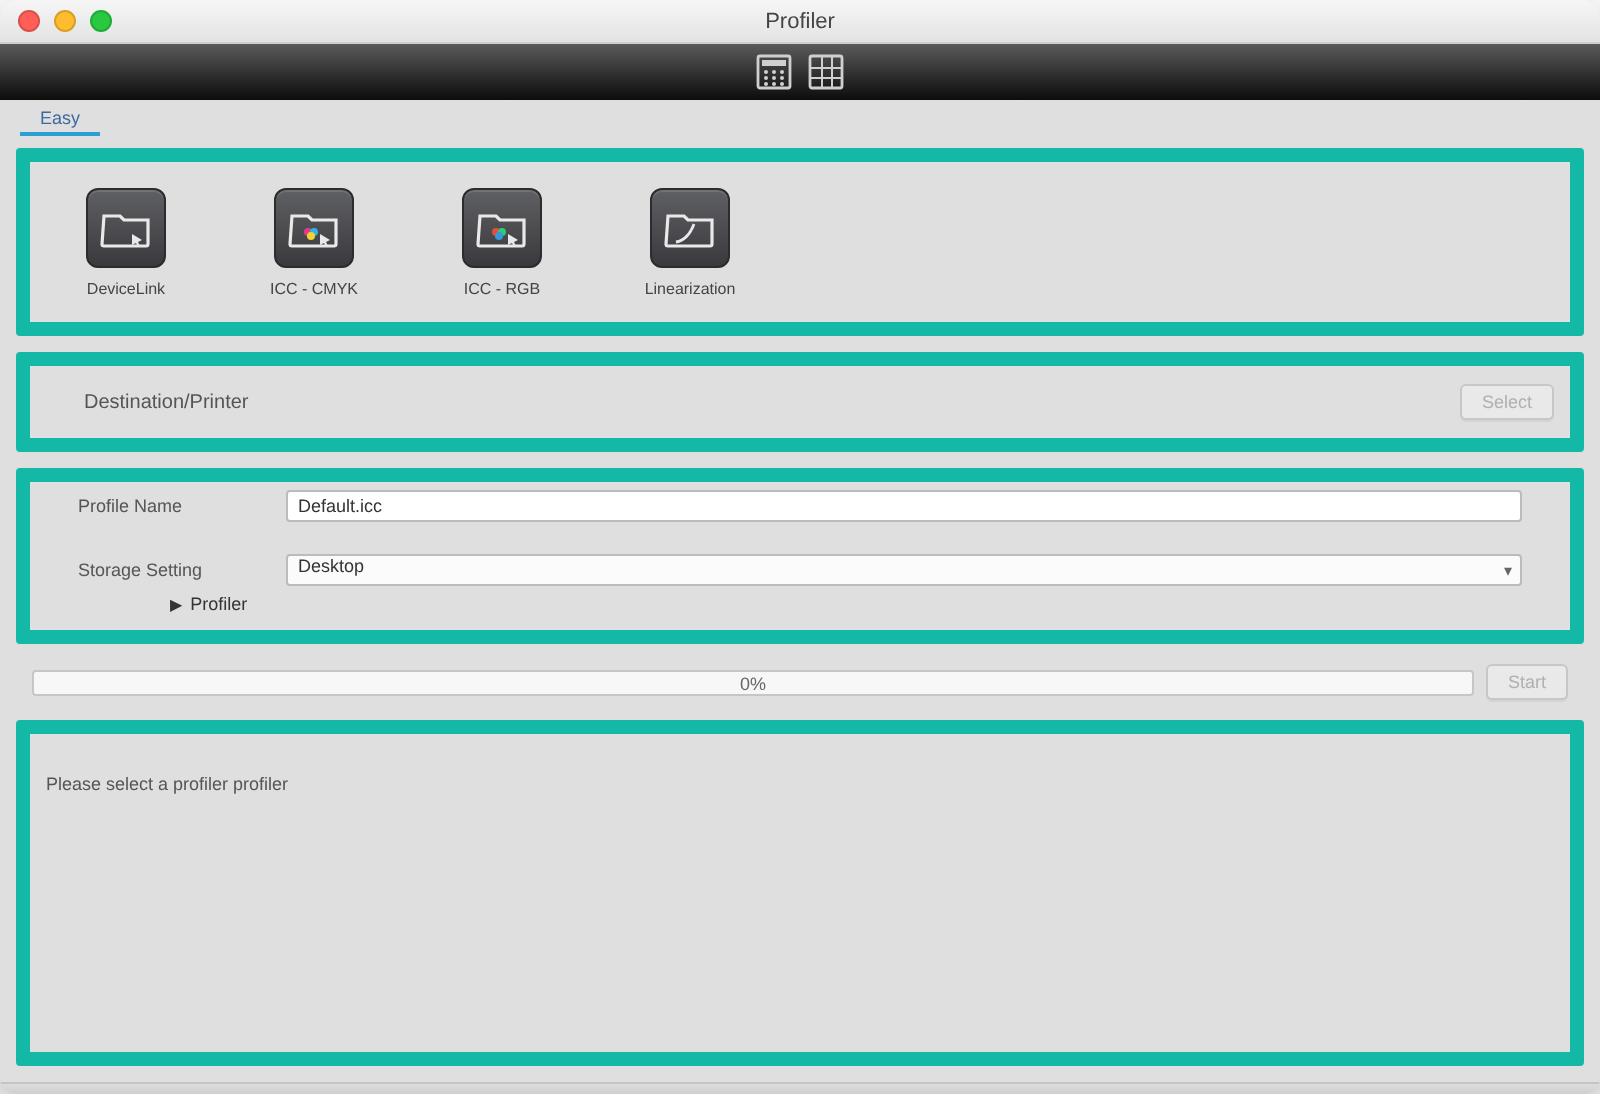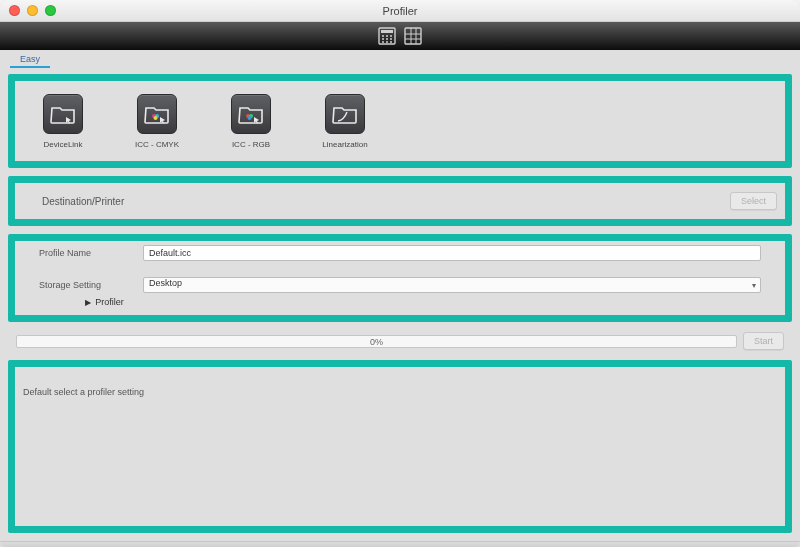--- a/index.html
+++ b/index.html
@@ -214,19 +214,19 @@
     </div>
 
     <div class="progress-row">
       <div class="progress-bar">
         <div class="pct">0%</div>
       </div>
       <button class="btn disabled">Start</button>
     </div>
 
     <div class="panel status">
-      <span>Default select a profiler setting</span>
+      <span>Please select a profiler profiler</span>
     </div>
 
   </div>
 
   <div class="footer"></div>
 </div>
 
 </body></html>

